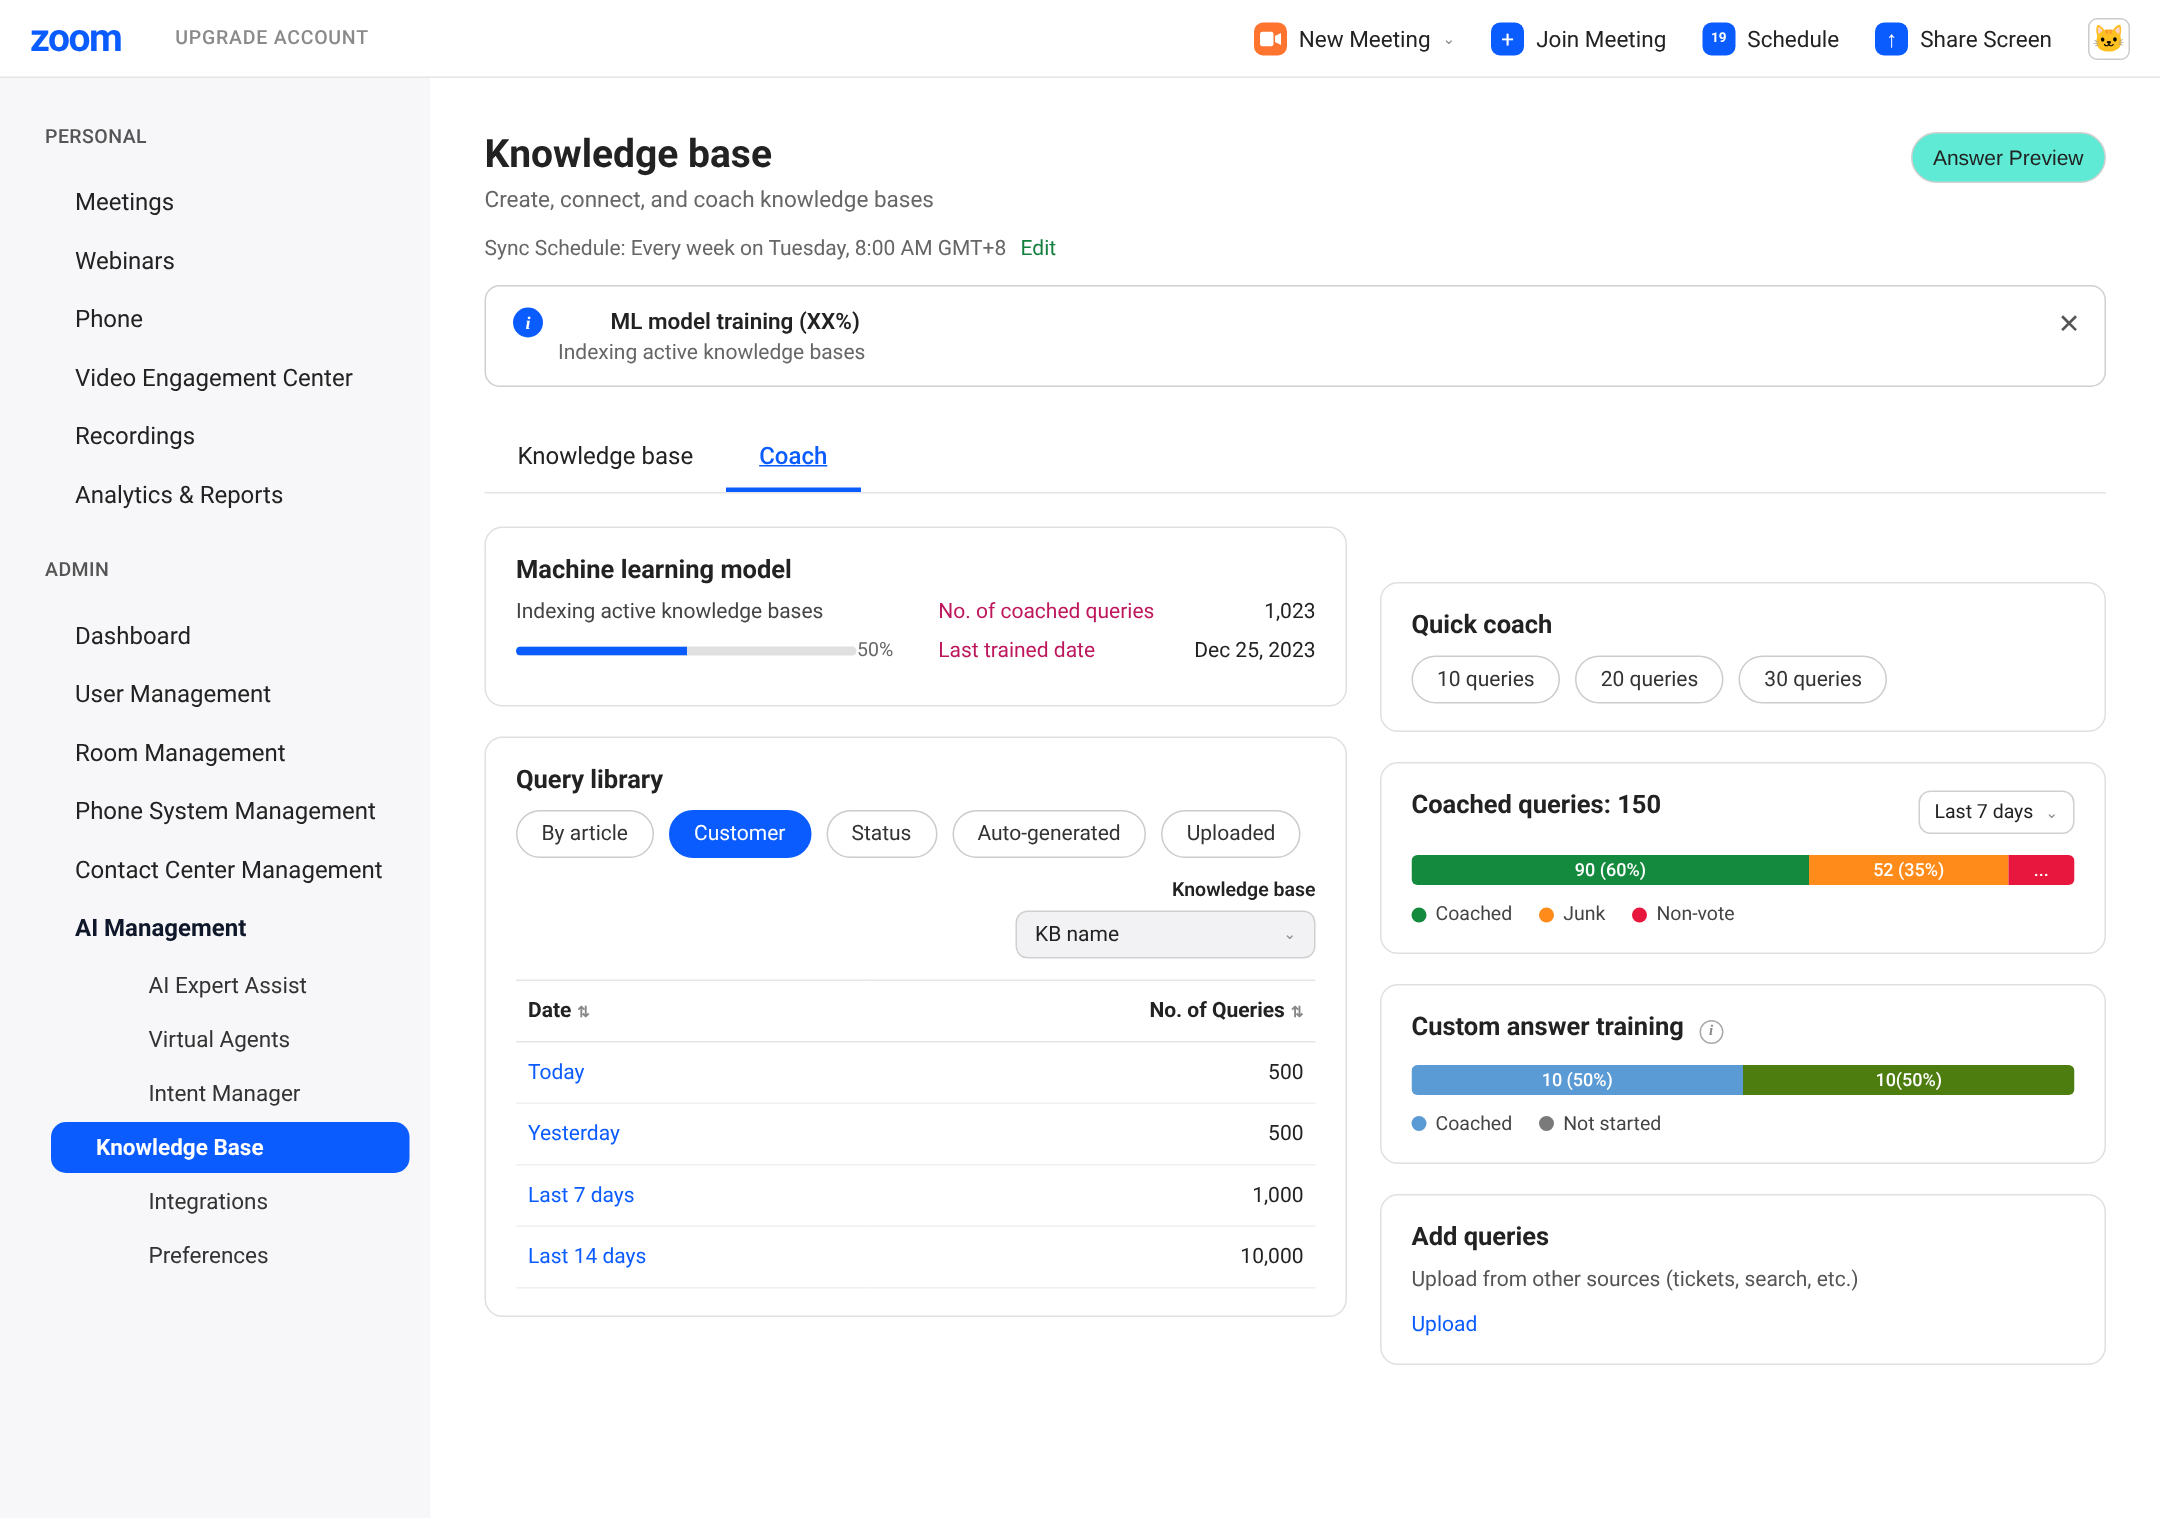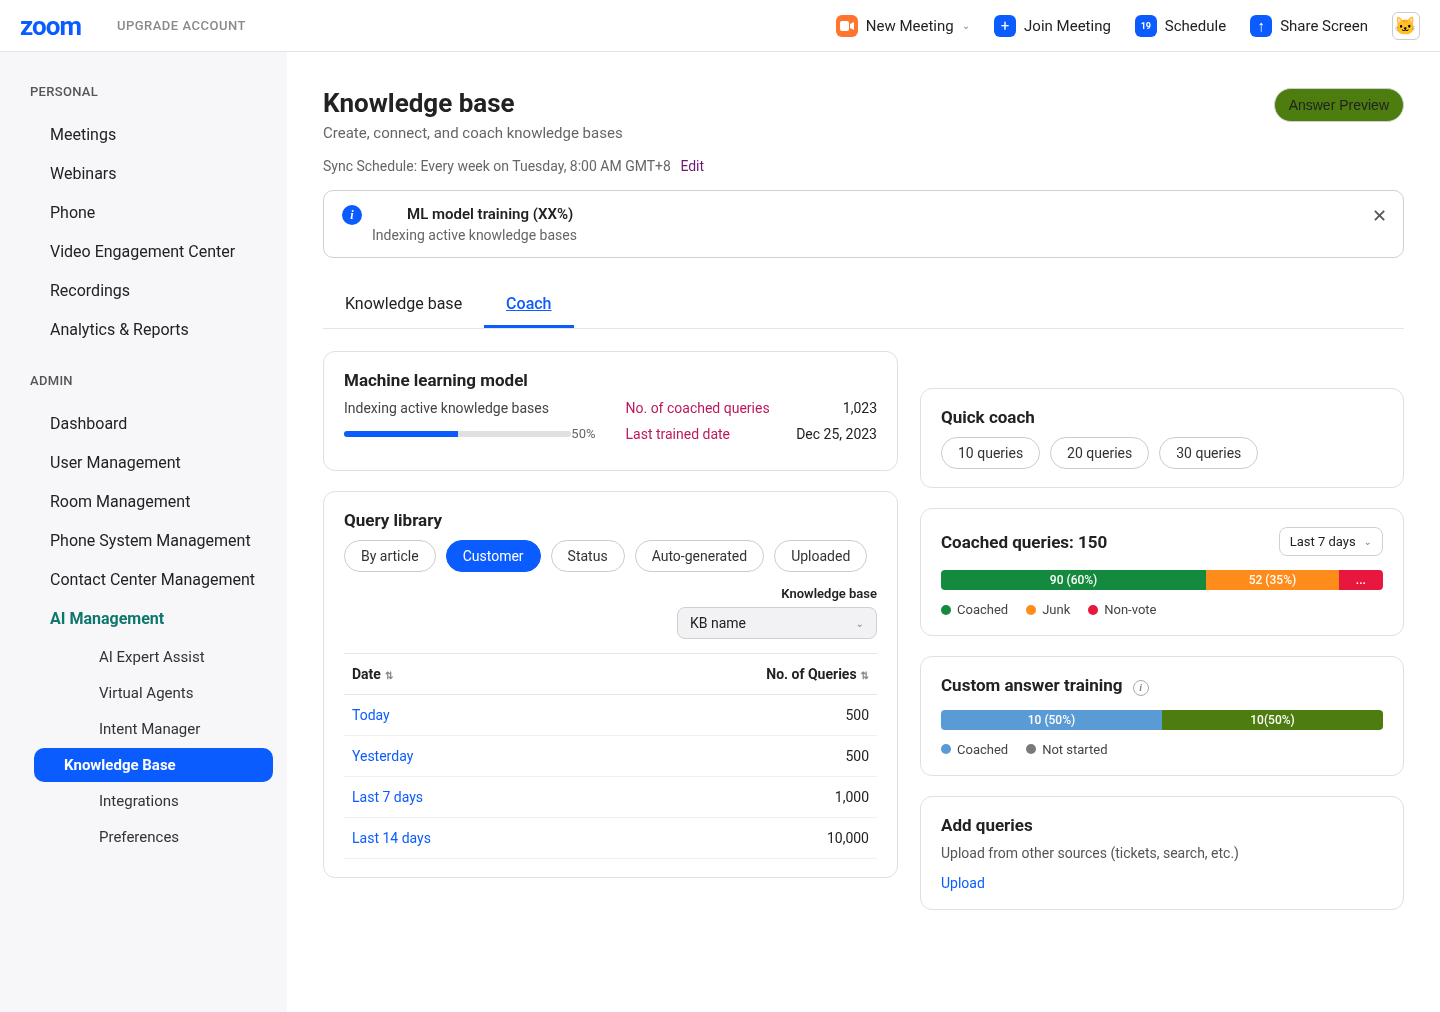--- a/index.html
+++ b/index.html
@@ -10,30 +10,30 @@
 .topbar-right { margin-left: auto; display: flex; align-items: center; gap: 24px; }
 .tb-item { display: flex; align-items: center; gap: 8px; cursor: pointer; font-size: 15px; color: #222; }
 .tb-icon { width: 22px; height: 22px; border-radius: 6px; display: flex; align-items: center; justify-content: center; color: #fff; }
 .tb-icon.orange { background: #ff742e; }
 .tb-icon.blue { background: #0b5cff; }
 .avatar { width: 28px; height: 28px; border-radius: 6px; background: #fff; border: 1px solid #ccc; display: flex; align-items: center; justify-content: center; font-size: 18px; }
 .layout { display: flex; }
 .sidebar { width: 287px; background: #f7f7f9; min-height: calc(100vh - 52px); padding-top: 24px; }
 .sidebar-section-label { font-size: 13px; color: #555; padding: 8px 30px 16px; font-weight: 500; letter-spacing: 0.3px; }
 .sidebar-item { padding: 10px 30px 10px 50px; font-size: 16px; color: #222; cursor: pointer; }
-.sidebar-item.active-parent { color: #0f766e; font-weight: 700; }
+.sidebar-item.active-parent { color: #0f172a; font-weight: 700; }
 .sidebar-subitem { padding: 8px 30px 8px 65px; font-size: 15px; color: #333; cursor: pointer; border-radius: 10px; margin: 2px 14px 2px 34px; }
 .sidebar-subitem.active { background: #0b5cff; color: #fff; font-weight: 700; padding-left: 30px; }
 .main { flex: 1; padding: 36px 36px 40px; }
 .page-header { display: flex; align-items: flex-start; justify-content: space-between; }
 .page-title { font-size: 26px; font-weight: 700; }
 .page-subtitle { color: #666; font-size: 15px; margin-top: 6px; }
-.btn-outline { background: #4d7c0f; border: 1px solid #d0d0d0; border-radius: 17px; padding: 8px 14px; font-size: 14px; cursor: pointer; color: #222; }
+.btn-outline { background: #5eead4; border: 1px solid #d0d0d0; border-radius: 17px; padding: 8px 14px; font-size: 14px; cursor: pointer; color: #222; }
 .sync-line { margin-top: 16px; color: #666; font-size: 14px; }
-.sync-line a { color: #701a75; text-decoration: none; margin-left: 6px; }
+.sync-line a { color: #15803d; text-decoration: none; margin-left: 6px; }
 .alert { margin-top: 16px; border: 1px solid #d0d0d0; border-radius: 10px; padding: 14px 18px; display: flex; align-items: flex-start; gap: 10px; position: relative; }
 .alert-icon { width: 20px; height: 20px; border-radius: 50%; background: #0b5cff; color: #fff; display: flex; align-items: center; justify-content: center; font-size: 12px; flex-shrink: 0; font-style: italic; font-family: serif; font-weight: bold; }
 .alert-title { font-weight: 600; font-size: 15px; margin-left: 35px; }
 .alert-sub { color: #666; font-size: 14px; margin-top: 4px; }
 .alert-close { position: absolute; right: 16px; top: 14px; cursor: pointer; font-size: 18px; color: #555; }
 .tabs { display: flex; border-bottom: 1px solid #e5e5e5; margin-top: 24px; }
 .tab { padding: 12px 22px; font-size: 16px; color: #222; cursor: pointer; border-bottom: 3px solid transparent; }
 .tab.active { color: #0b5cff; border-bottom-color: #0b5cff; font-weight: 500; text-decoration: underline; }
 .cols { display: flex; gap: 22px; margin-top: 22px; }
 .col-left { flex: 0 0 575px; }
@@ -57,21 +57,21 @@
 .kb-select-row { display: flex; justify-content: flex-end; margin-top: 14px; flex-direction: column; align-items: flex-end; }
 .kb-label { font-size: 13px; font-weight: 600; margin-bottom: 6px; }
 .select { border: 1px solid #d0d0d0; border-radius: 8px; padding: 7px 12px; font-size: 14px; background: #f2f2f4; display: flex; align-items: center; gap: 20px; cursor: pointer; width: 200px; justify-content: space-between; }
 table { width: 100%; border-collapse: collapse; margin-top: 14px; }
 th { text-align: left; padding: 12px 8px; font-size: 14px; font-weight: 700; border-bottom: 1px solid #e5e5e5; border-top: 1px solid #e5e5e5; color: #222; }
 th:last-child { text-align: right; }
 td { padding: 12px 8px; font-size: 14px; border-bottom: 1px solid #f0f0f0; }
 td:last-child { text-align: right; }
 td a { color: #0b5cff; text-decoration: none; }
 .sort-icon { font-size: 10px; color: #888; margin-left: 4px; }
-.cq-header { display: flex; justify-content: space-between; align-items: center; margin-bottom: 14px; }
+.cq-header { display: flex; justify-content: space-between; margin-bottom: 14px; }
 .cq-title { font-size: 17px; font-weight: 700; }
 .mini-select { border: 1px solid #d0d0d0; border-radius: 8px; padding: 6px 10px; font-size: 13px; display: flex; align-items: center; gap: 8px; cursor: pointer; }
 .stack-bar { display: flex; height: 20px; border-radius: 4px; overflow: hidden; }
 .seg { display: flex; align-items: center; justify-content: center; color: #fff; font-size: 12px; font-weight: 500; }
 .seg.green { background: #138a3d; }
 .seg.orange { background: #ff8c1a; }
 .seg.red { background: #e8173d; }
 .seg.blue { background: #5b9bd5; }
 .seg.gray { background: #4d7c0f; }
 .legend { display: flex; gap: 18px; margin-top: 12px; font-size: 13px; color: #444; }

